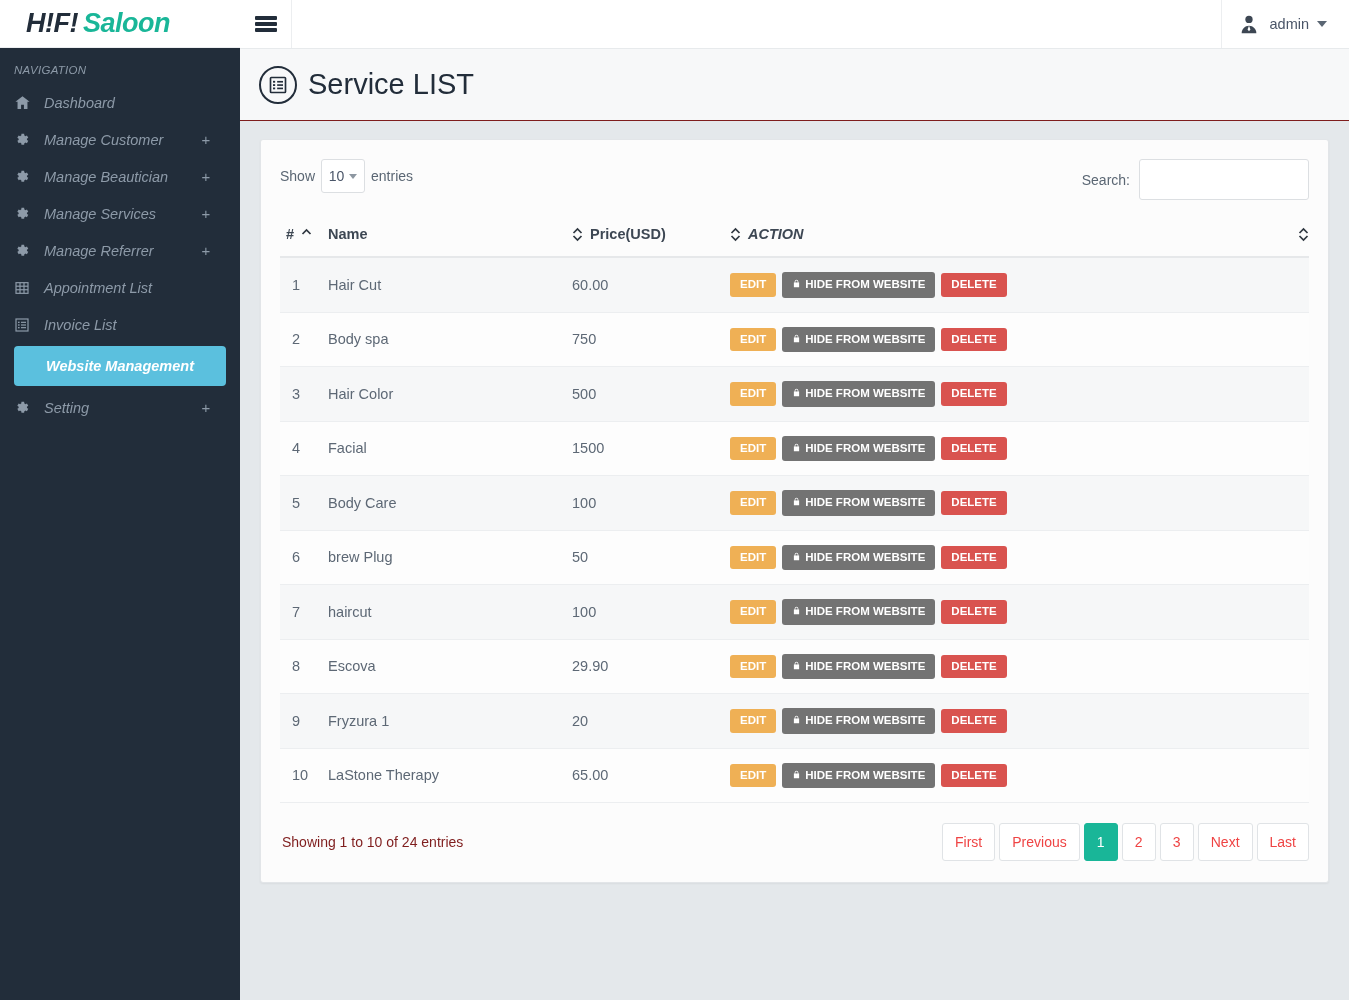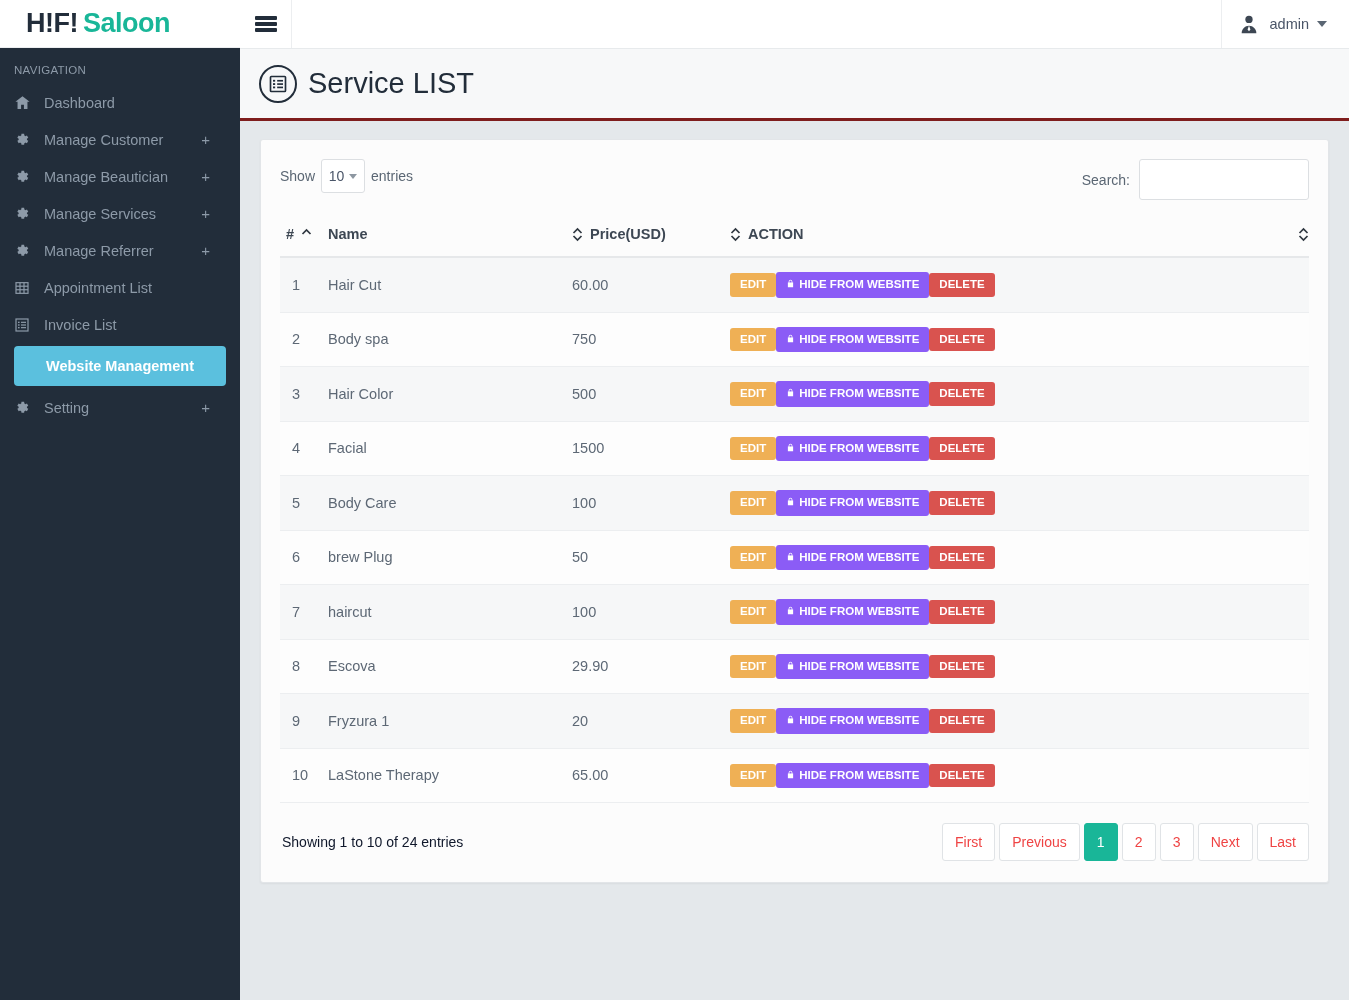--- a/index.html
+++ b/index.html
@@ -9,20 +9,21 @@
     overflow: hidden;
     font-family: "Liberation Sans", sans-serif;
     background: #e4e8eb;
   }
 
   
   #sidebar {
     position: absolute; left: 0; top: 0;
     width: 240px; height: 1000px;
     background: #222d3a;
+    font-style: italic;
   }
   #brand {
     height: 48px; background: #ffffff;
     display: flex; align-items: center;
     padding-left: 26px;
     border-bottom: 1px solid #eceef0;
   }
   #brand .brand-dark {
     font-size: 27px; font-weight: 700; color: #222d3a;
     letter-spacing: -0.5px;
@@ -95,21 +96,21 @@
     border-left: 5px solid transparent;
     border-right: 5px solid transparent;
     border-top: 6px solid #5a6673;
   }
 
   
   #page-head {
     position: absolute; left: 240px; top: 49px;
     width: 1109px; height: 72px;
     background: #f7f8f9;
-    border-bottom: 3px solid #7f1d1d;
+    border-bottom: 1px solid #7f1d1d;
     display: flex; align-items: center;
     padding-left: 19px;
   }
   #page-head .circ {
     width: 38px; height: 38px; border-radius: 50%;
     border: 2.2px solid #222d3a;
     display: flex; align-items: center; justify-content: center;
     flex: 0 0 38px;
   }
   #page-head h1 {
@@ -181,42 +182,42 @@
   table#svc-table tbody td {
     font-size: 14.5px; color: #5d6875;
     padding: 14px 0;
     border-bottom: 1px solid #eceef0;
     vertical-align: middle;
   }
   tbody tr:nth-child(odd) { background: #f6f7f8; }
   tbody tr:nth-child(even) { background: #fdfdfd; }
   td.c-num { padding-left: 12px !important; }
 
-  .actions { display: flex; align-items: center; }
+  .actions { display: flex; align-items: center; gap: 6px; }
   .btn {
     border: none; border-radius: 3px;
     font-family: "Liberation Sans", sans-serif;
     font-size: 11.5px; font-weight: 700;
     color: #ffffff; cursor: pointer;
     padding: 6px 10px;
     line-height: 1;
     display: inline-flex; align-items: center; gap: 4px;
     white-space: nowrap;
   }
   .btn-edit { background: #efb055; }
-  .btn-hide { background: #8b5cf6; justify-content: center; }
+  .btn-hide { background: #737373; justify-content: center; }
   .btn-del  { background: #d9534f; }
   .lock-ico { display: block; }
 
   
   #tbl-footer {
     display: flex; align-items: center; justify-content: space-between;
     margin-top: 20px;
   }
-  #tbl-info { font-size: 14px; color: #0f172a; padding-left: 2px; }
+  #tbl-info { font-size: 14px; color: #7f1d1d; padding-left: 2px; }
   #pagination { display: flex; align-items: center; gap: 4px; }
   .pg {
     min-width: 38px; height: 38px;
     border: 1px solid #e0e3e6; border-radius: 3px;
     background: #ffffff; color: #ef4444;
     font-size: 14px; font-family: "Liberation Sans", sans-serif;
     display: flex; align-items: center; justify-content: center;
     padding: 0 12px; cursor: pointer;
   }
   .pg.num { padding: 0; min-width: 34px; }
@@ -393,21 +394,21 @@
             <div class="th-inner">
               <svg class="sort-ico" width="11" height="15" viewBox="0 0 11 15" fill="none" stroke="#2f3740" stroke-width="1.7">
                 <polyline points="1.5,6 5.5,2 9.5,6"></polyline>
                 <polyline points="1.5,9 5.5,13 9.5,9"></polyline>
               </svg>
               <span>Price(USD)</span>
             </div>
           </th>
           <th class="c-action">
             <div class="th-inner" style="justify-content:space-between;">
-              <span style="display:flex;align-items:center;gap:7px;">
+              <span style="display:flex;align-items:center;gap:7px;font-style:italic;">
                 <svg class="sort-ico" width="11" height="15" viewBox="0 0 11 15" fill="none" stroke="#2f3740" stroke-width="1.7">
                   <polyline points="1.5,6 5.5,2 9.5,6"></polyline>
                   <polyline points="1.5,9 5.5,13 9.5,9"></polyline>
                 </svg>
                 <span>ACTION</span>
               </span>
               <svg class="sort-ico" width="11" height="15" viewBox="0 0 11 15" fill="none" stroke="#2f3740" stroke-width="1.7">
                 <polyline points="1.5,6 5.5,2 9.5,6"></polyline>
                 <polyline points="1.5,9 5.5,13 9.5,9"></polyline>
               </svg>

